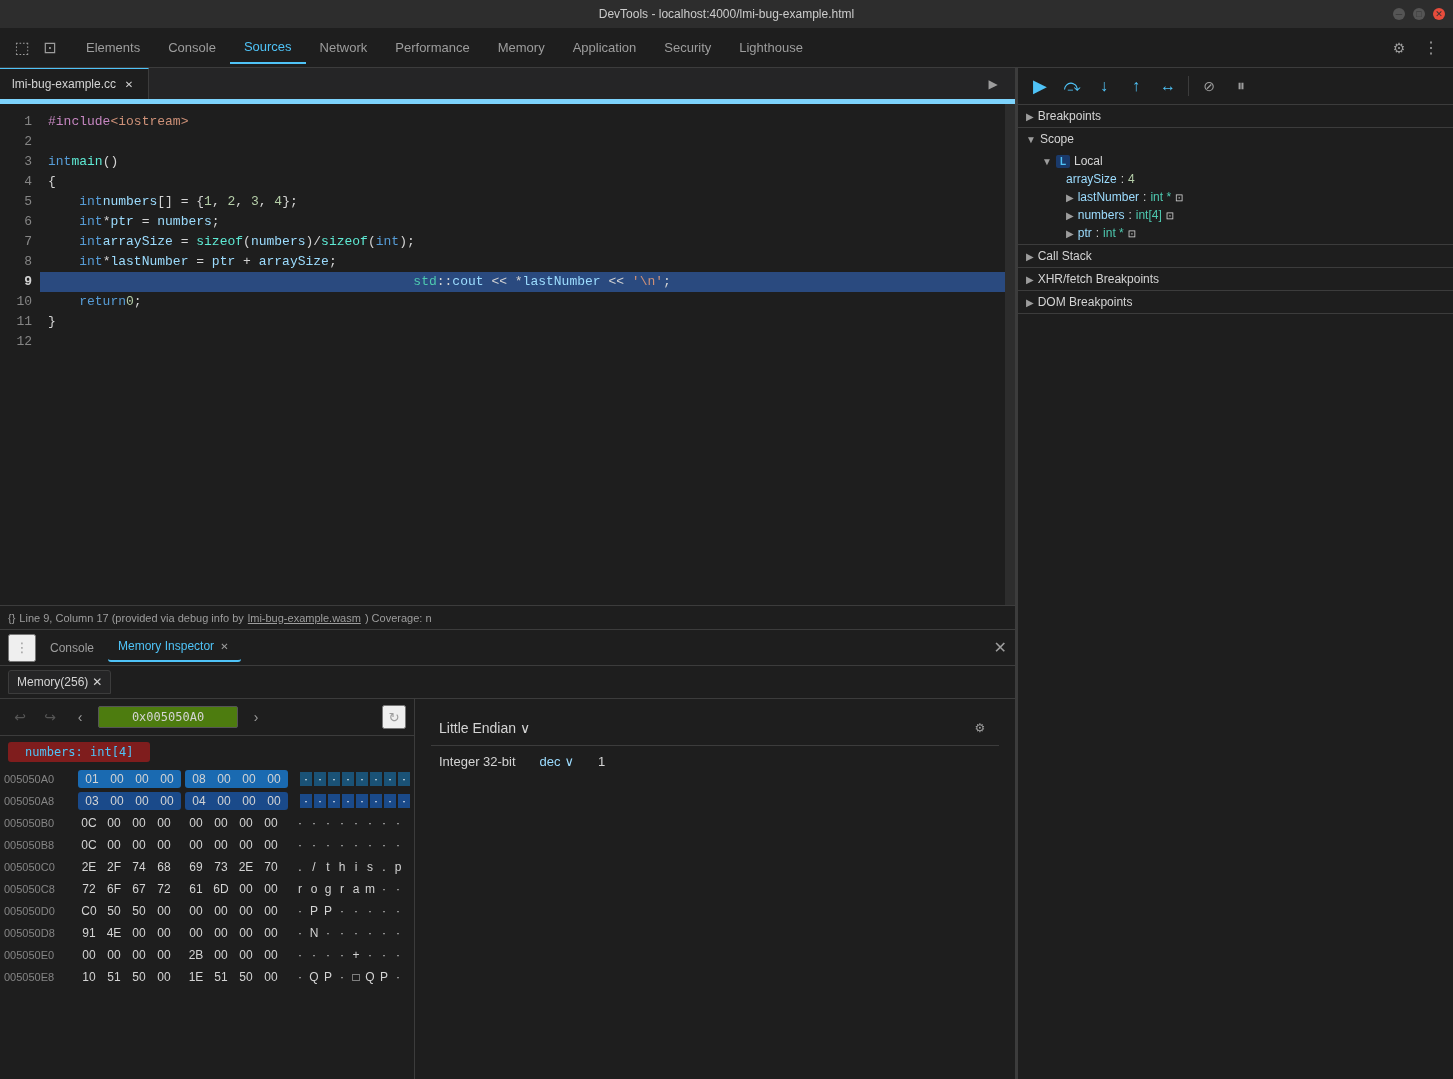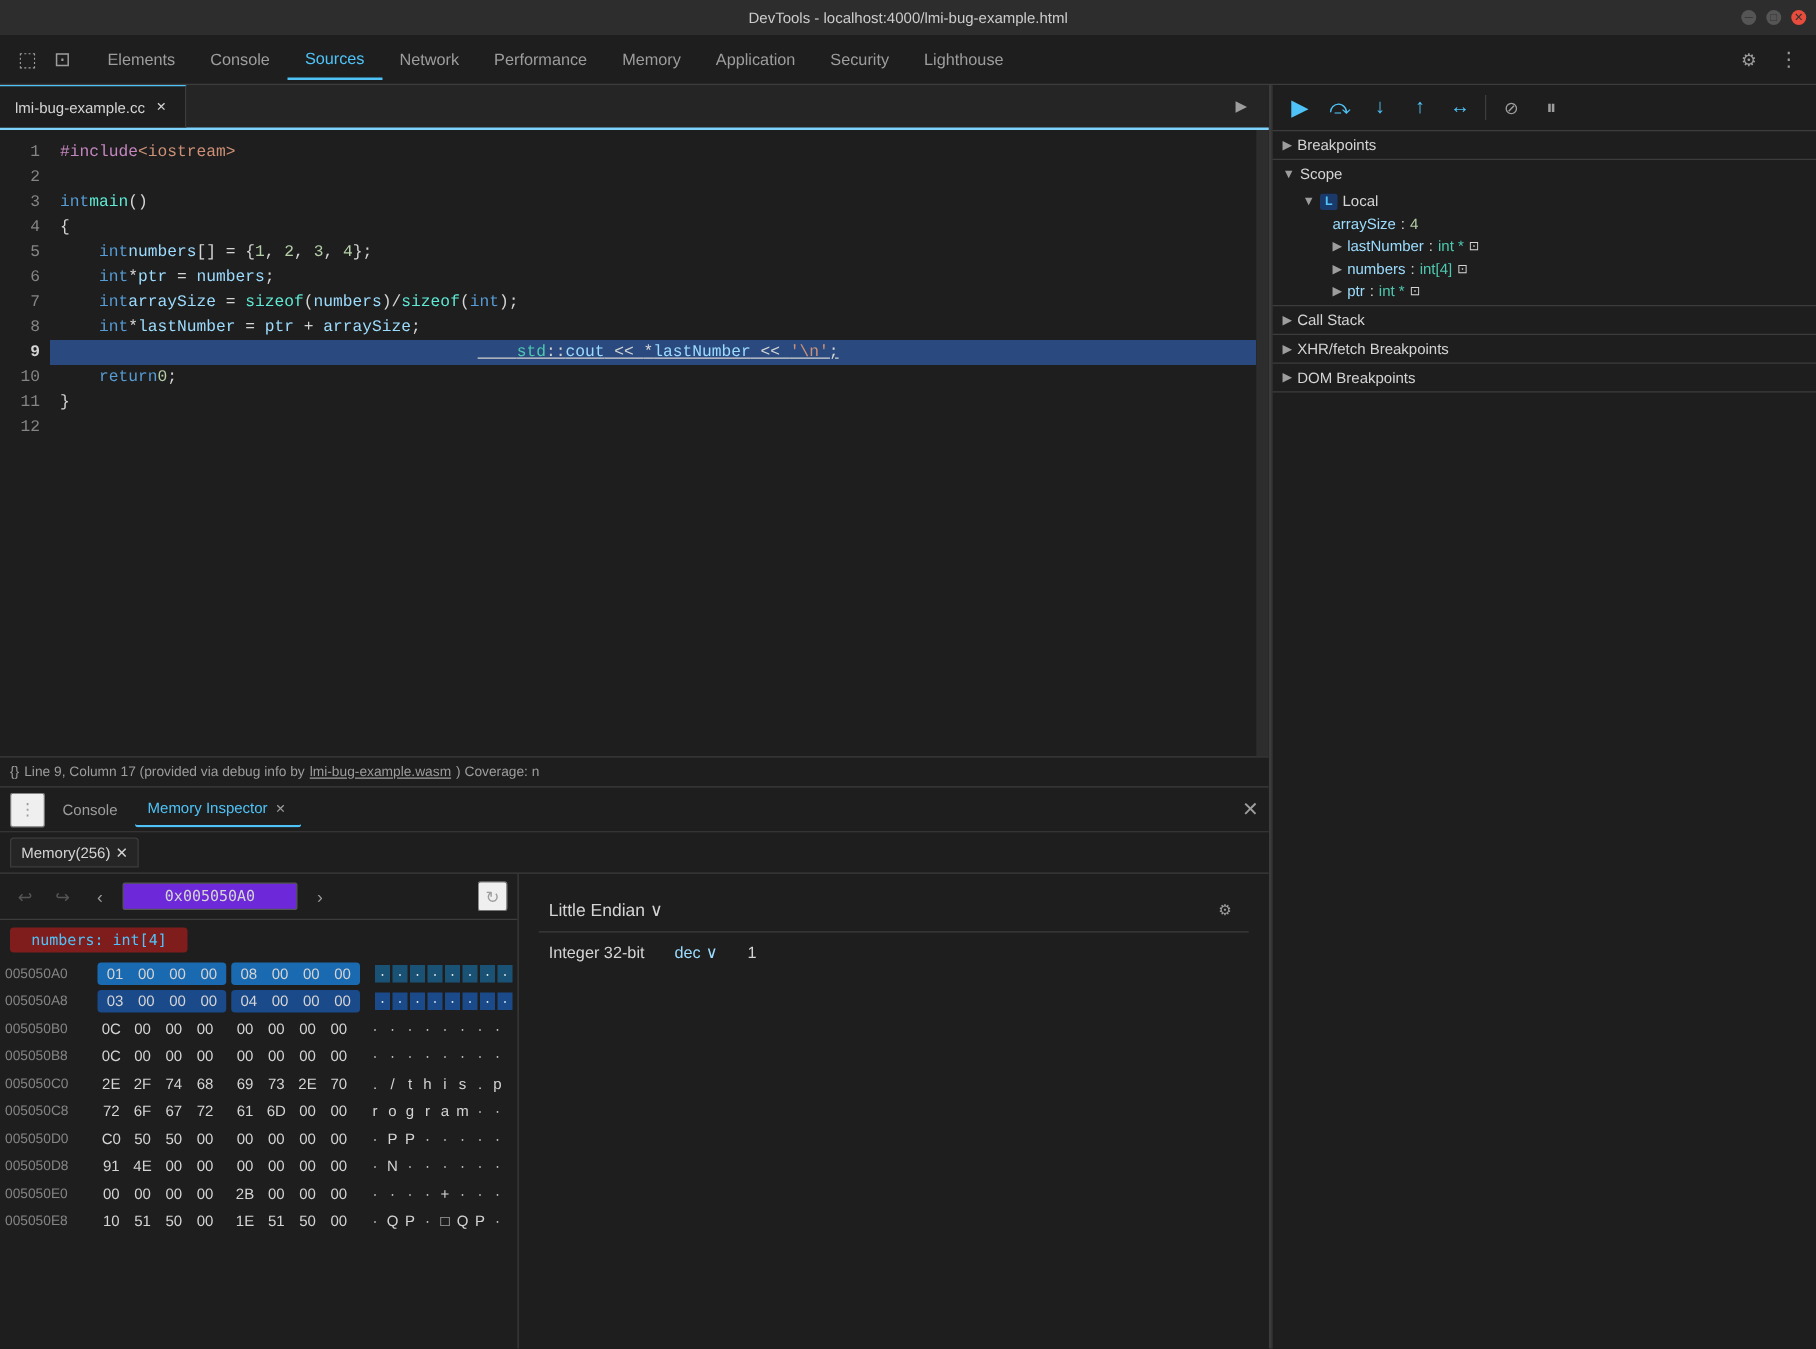--- a/index.html
+++ b/index.html
@@ -14,32 +14,32 @@
     .main-tabs { background: #1e1e1e; border-bottom: 1px solid #3c3c3c; display: flex; align-items: center; height: 40px; padding: 0 8px; }
     .main-tab { padding: 8px 14px; color: #9d9d9d; cursor: pointer; font-size: 13px; }
     .main-tab.active { color: #4fc3f7; border-bottom: 2px solid #4fc3f7; }
     .toolbar-icon-btn { width: 28px; height: 28px; display: flex; align-items: center; justify-content: center; border: none; background: transparent; color: #9d9d9d; cursor: pointer; border-radius: 3px; font-size: 14px; }
 
     
     .content-area { display: flex; height: calc(1079px - 28px - 40px); }
 
     
     .editor-panel { flex: 1; display: flex; flex-direction: column; background: #1e1e1e; border-right: 1px solid #3c3c3c; min-width: 0; }
-    .editor-tabs { background: #252526; border-bottom: 2px solid #7dd3fc; display: flex; align-items: center; height: 36px; }
+    .editor-tabs { background: #252526; border-bottom: 5px solid #7dd3fc; display: flex; align-items: center; height: 36px; }
     .editor-tab { display: flex; align-items: center; padding: 0 12px; height: 100%; color: #9d9d9d; font-size: 12px; cursor: pointer; gap: 6px; border-right: 1px solid #3c3c3c; }
     .editor-tab.active { background: #1e1e1e; color: #d4d4d4; border-top: 1px solid #4fc3f7; }
     .editor-tab-close { width: 14px; height: 14px; display: flex; align-items: center; justify-content: center; border-radius: 2px; font-size: 10px; }
     .editor-tab-play { width: 28px; height: 28px; display: flex; align-items: center; justify-content: center; color: #9d9d9d; margin-left: auto; margin-right: 8px; }
 
     
     .code-container { flex: 1; display: flex; overflow: hidden; font-family: 'Consolas', 'Courier New', monospace; font-size: 13px; position: relative; }
     .line-numbers { width: 40px; text-align: right; padding: 8px 8px 0 0; color: #858585; line-height: 20px; user-select: none; flex-shrink: 0; }
     .code-lines { flex: 1; padding: 8px 0 0 8px; line-height: 20px; overflow: hidden; }
     .code-line { height: 20px; white-space: pre; display: flex; align-items: center; text-align: center; }
-    .code-line.highlighted { background: #2a4a7f; display: block; margin-left: -8px; padding-left: 8px; text-decoration: underline; }
+    .code-line.highlighted { background: #2a4a7f; display: block; margin-left: -8px; padding-left: 8px; }
 
     
     .status-bar { height: 24px; background: #1e1e1e; border-top: 1px solid #3c3c3c; display: flex; align-items: center; padding: 0 8px; color: #9d9d9d; font-size: 11px; gap: 4px; }
     .status-bar a { color: #9d9d9d; text-decoration: underline; cursor: pointer; }
 
     
     .bottom-panel { border-top: 1px solid #3c3c3c; background: #1e1e1e; }
     .bottom-tabs { display: flex; align-items: center; height: 36px; padding: 0 8px; border-bottom: 1px solid #3c3c3c; gap: 4px; }
     .bottom-tab { padding: 6px 10px; color: #9d9d9d; cursor: pointer; font-size: 12px; border-radius: 3px; }
     .bottom-tab.active { color: #4fc3f7; border-bottom: 2px solid #4fc3f7; }
@@ -50,21 +50,21 @@
     
     .memory-sub-tabs { display: flex; align-items: center; padding: 4px 8px; border-bottom: 1px solid #3c3c3c; background: #1e1e1e; }
     .memory-sub-tab { display: flex; align-items: flex-end; gap: 4px; padding: 4px 8px; color: #d4d4d4; font-size: 12px; background: #252526; border: 1px solid #3c3c3c; border-radius: 3px 3px 0 0; }
     .memory-left { flex: 1; overflow: hidden; border-right: 1px solid #3c3c3c; }
     .memory-right { width: 600px; padding: 8px 16px; }
 
     
     .memory-nav { display: flex; align-items: center; padding: 6px 8px; border-bottom: 1px solid #3c3c3c; gap: 6px; }
     .memory-nav-btn { width: 24px; height: 24px; display: flex; align-items: center; justify-content: center; border: none; background: transparent; color: #9d9d9d; cursor: pointer; font-size: 14px; }
     .memory-nav-btn.disabled { color: #555; cursor: default; }
-    .memory-addr-input { background: #6d28d9; border: 1px solid #555; color: #d4d4d4; padding: 3px 8px; font-family: monospace; font-size: 12px; width: 140px; text-align: center; border-radius: 2px; }
+    .memory-addr-input { background: #4d7c0f; border: 1px solid #555; color: #d4d4d4; padding: 3px 8px; font-family: monospace; font-size: 12px; width: 140px; text-align: center; border-radius: 2px; }
     .memory-refresh { width: 24px; height: 24px; display: flex; align-items: center; justify-content: center; color: #9d9d9d; cursor: pointer; margin-left: auto; }
 
     
     .var-label { display: inline-flex; align-items: center; margin: 6px 8px; padding: 3px 17px; background: #7f1d1d; color: #4fc3f7; font-family: monospace; font-size: 12px; border-radius: 3px; }
 
     
     .hex-table { font-family: Liberation Sans, sans-serif; font-size: 12px; padding: 0 4px; }
     .hex-row { display: flex; align-items: center; height: 22px; gap: 4px; }
     .hex-addr { color: #858585; width: 70px; flex-shrink: 0; font-size: 11px; }
     .hex-bytes { display: flex; gap: 3px; }

